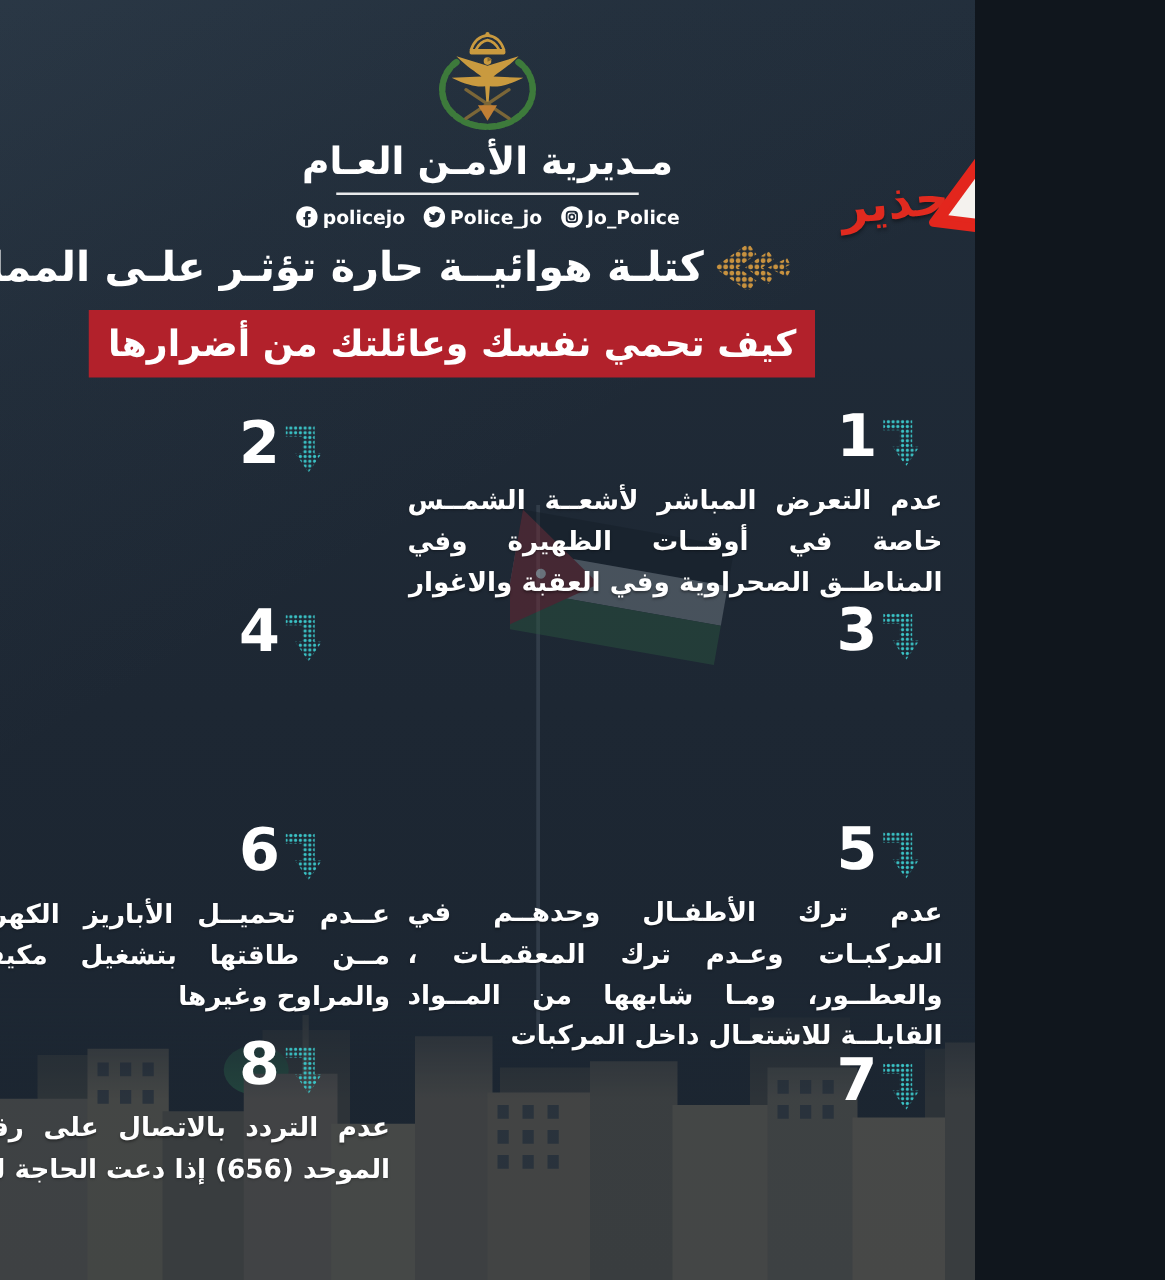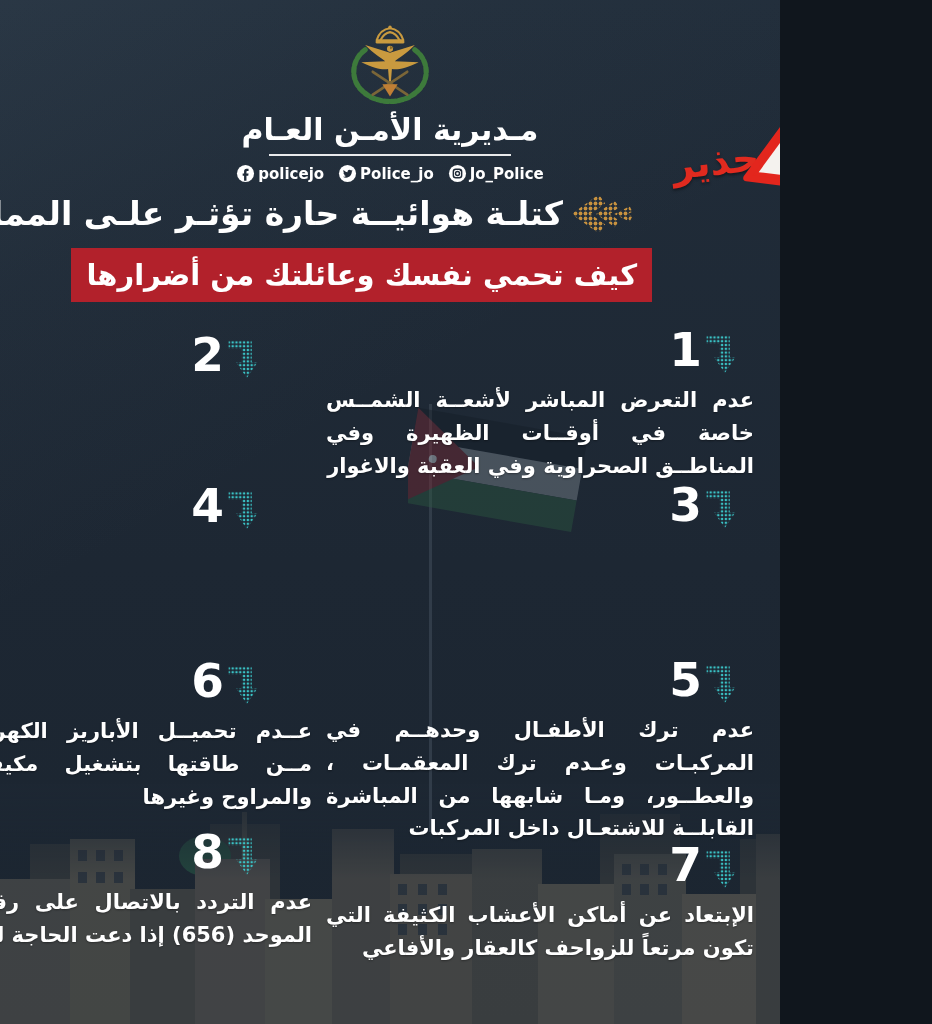--- a/index.html
+++ b/index.html
@@ -233,41 +233,40 @@
     </div>
   </div>
 
   <div class="tip col-right" style="top:658px">
     <div class="num-row">
       <span class="tip-num">5</span>
       <svg class="arrow" viewBox="0 0 40 54">
           <path d="M2 5 H30 V31 H37 L24 50 L11 31 H18 V15 H2 Z" fill="url(#tealDots)"></path>
         </svg>
     </div>
-    <div class="tip-text">عدم ترك الأطفـال وحدهــم في المركبـات وعـدم ترك المعقمـات ، والعطــور، ومـا شابهها من المباشرة القابلــة للاشتعـال داخل المركبات</div>
+    <div class="tip-text">عدم ترك الأطفـال وحدهــم في المركبـات وعـدم ترك المعقمـات ، والعطــور، ومـا شابهها من المــواد القابلــة للاشتعـال داخل المركبات</div>
   </div>
 
   <div class="tip col-left" style="top:659px">
     <div class="num-row">
       <span class="tip-num">6</span>
       <svg class="arrow" viewBox="0 0 40 54">
           <path d="M2 5 H30 V31 H37 L24 50 L11 31 H18 V15 H2 Z" fill="url(#tealDots)"></path>
         </svg>
     </div>
     <div class="tip-text">عــدم تحميــل الأباريز الكهربائيــة أكثر مــن طاقتها بتشغيل مكيفات الهواء والمراوح وغيرها</div>
   </div>
 
   <div class="tip col-right" style="top:843px">
     <div class="num-row">
       <span class="tip-num">7</span>
       <svg class="arrow" viewBox="0 0 40 54">
           <path d="M2 5 H30 V31 H37 L24 50 L11 31 H18 V15 H2 Z" fill="url(#tealDots)"></path>
         </svg>
     </div>
-    <div class="tip-text">الإبتعاد عن أماكن الأعشاب الكثيفة التي تكون مرتعاً للزواحف كالعقار والأفاعي</div>
   </div>
 
   <div class="tip col-left" style="top:830px">
     <div class="num-row">
       <span class="tip-num">8</span>
       <svg class="arrow" viewBox="0 0 40 54">
           <path d="M2 5 H30 V31 H37 L24 50 L11 31 H18 V15 H2 Z" fill="url(#tealDots)"></path>
         </svg>
     </div>
     <div class="tip-text">عدم التردد بالاتصال على رقم الطوارئ الموحد (656) إذا دعت الحاجة لذلك</div>

